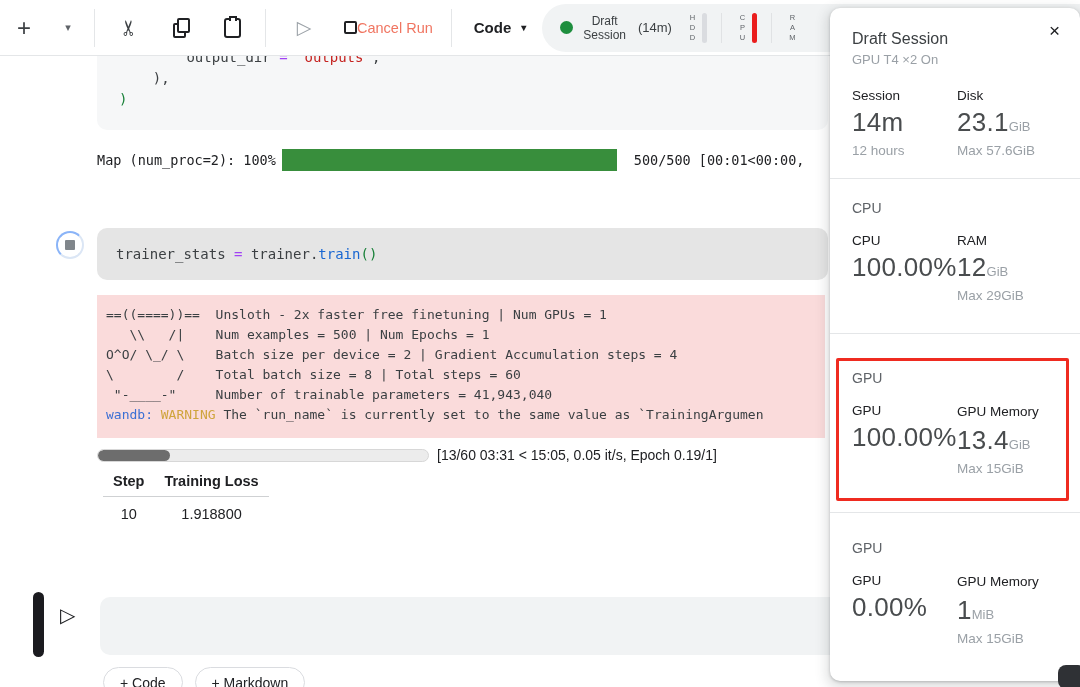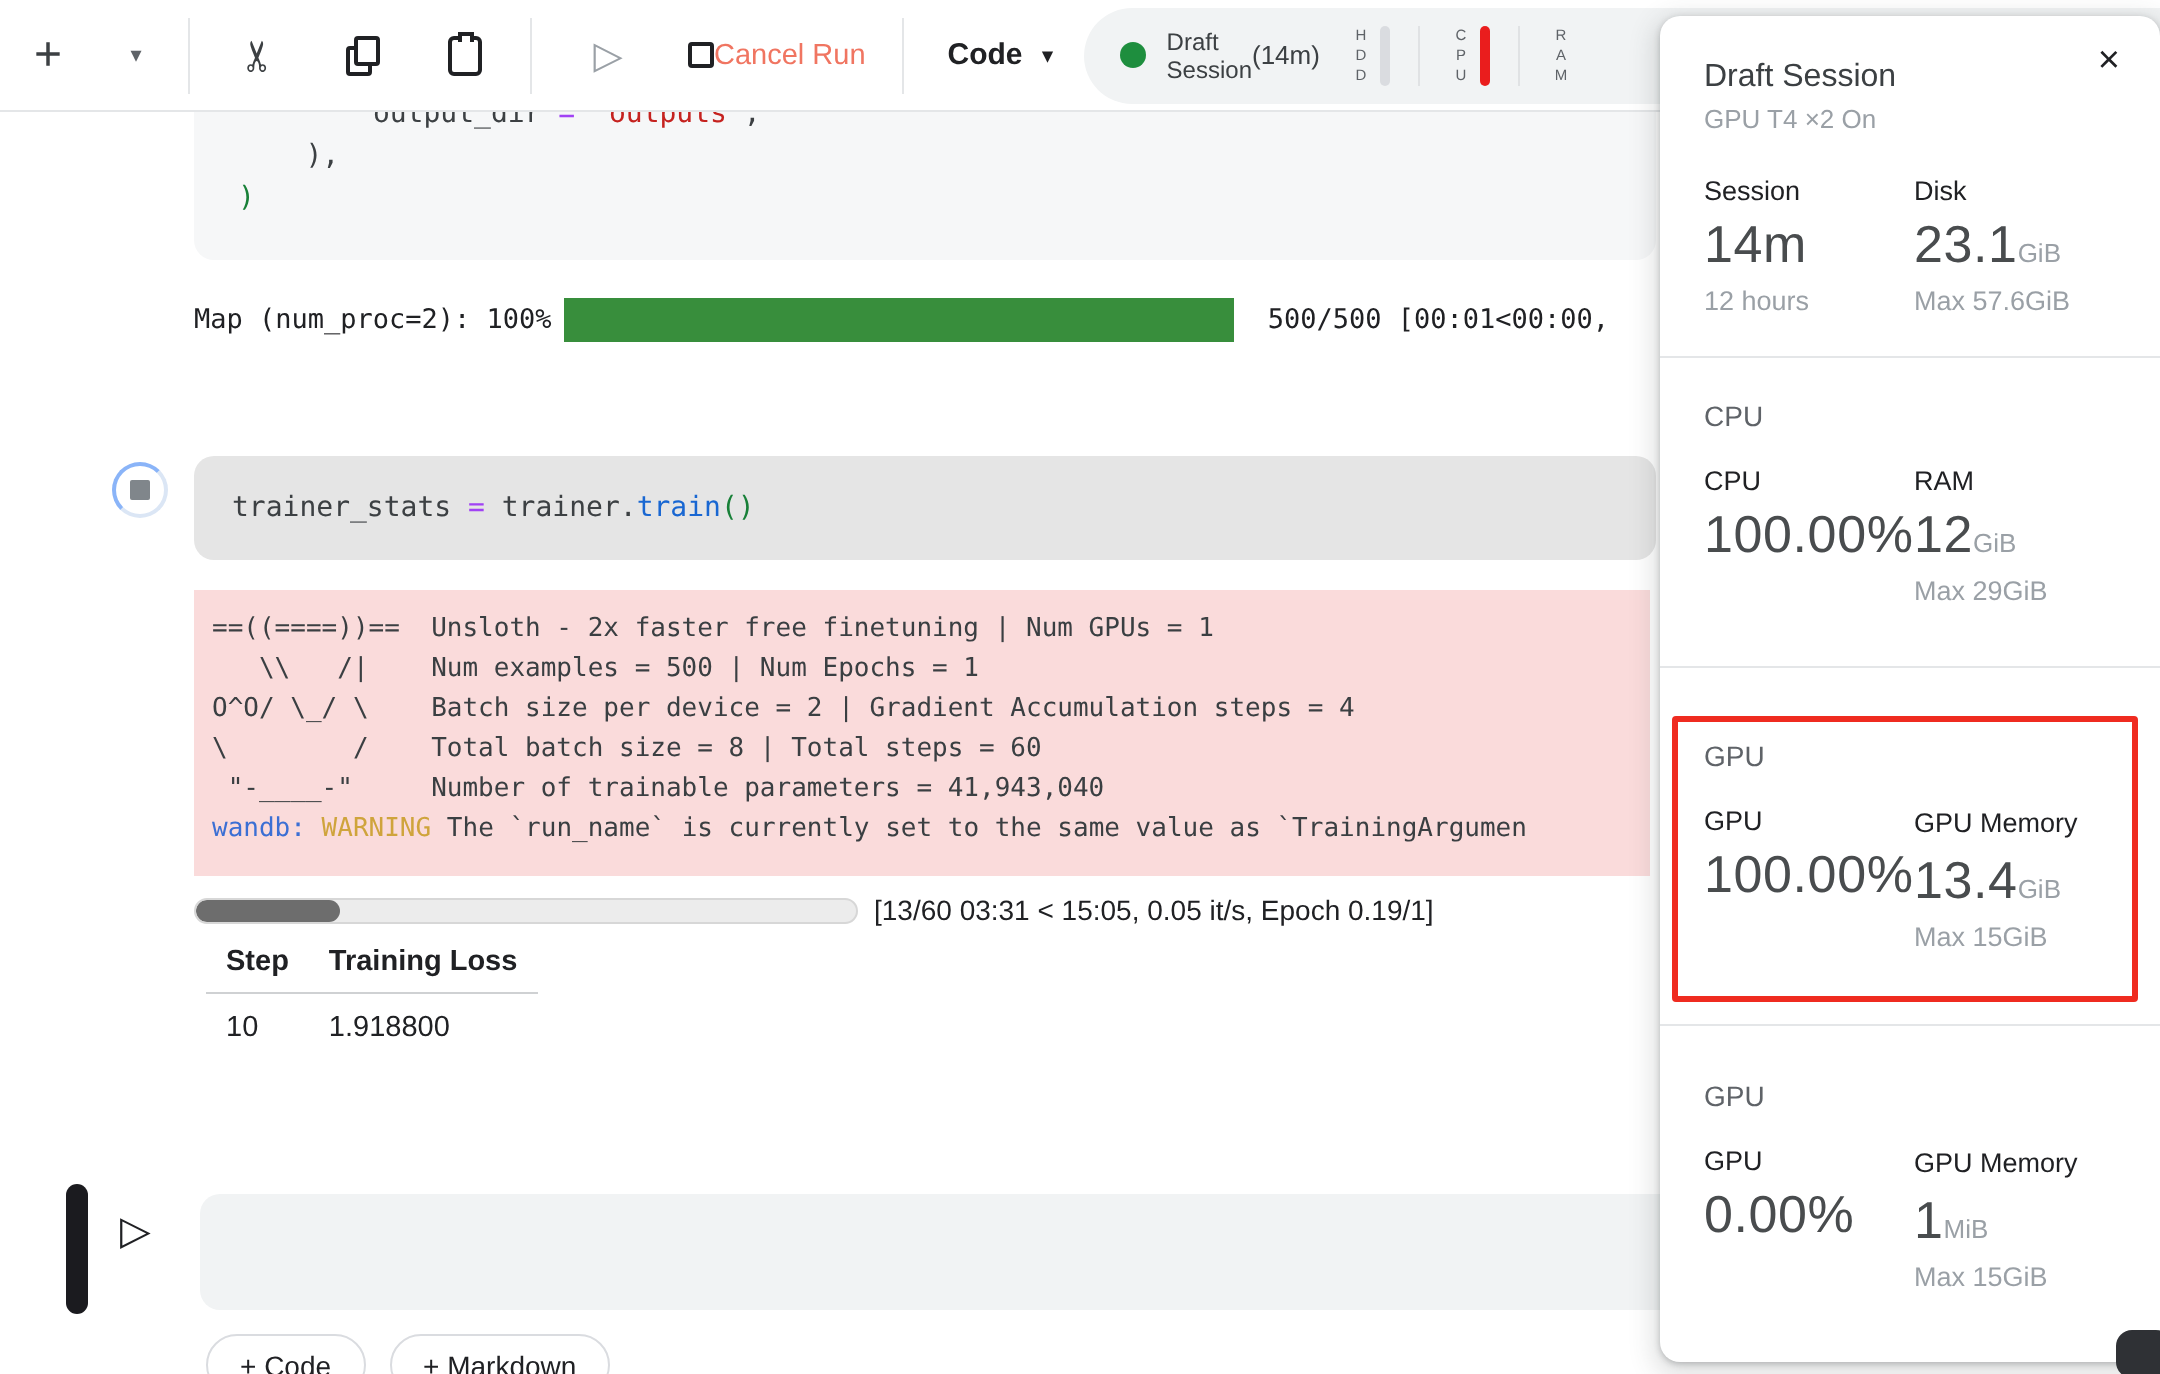--- a/index.html
+++ b/index.html
@@ -29,22 +29,22 @@
   .stop-sq { width:13px; height:13px; border:2.5px solid #202124; border-radius:2px; }
   .cancel-label { font-size:14.5px; }
   .code-dd { display:flex; align-items:center; gap:10px; margin:0 16px 0 14px;
              font-weight:bold; font-size:15px; color:#202124; cursor:pointer; }
   .code-dd .caret2 { font-size:10px; color:#202124; }
 
   .session-chip { height:48px; background:#f1f3f4; border-radius:26px 0 0 26px;
                   display:flex; align-items:center; padding-left:14px; flex:1;
                   margin-top:0; }
   .green-dot { width:13px; height:13px; border-radius:50%; margin:0 10px 0 4px; }
-  .chip-name { font-size:12px; color:#3c4043; text-align:left; line-height:14px; }
-  .chip-dur { font-size:13px; color:#3c4043; }
+  .chip-name { font-size:12px; color:#3c4043; text-align:center; line-height:14px; }
+  .chip-dur { font-size:13px; color:#3c4043; margin-left:12px; }
   .gauge { display:flex; align-items:center; margin-left:16px; gap:5px; }
   .gauge-letters { writing-mode:vertical-rl; text-orientation:upright;
                    font-size:7.5px; letter-spacing:1px; color:#5f6368; line-height:9px; }
   .gauge-bar { width:5px; height:30px; border-radius:3px; }
   .gsep { width:1px; height:30px; background:#e0e2e4; margin-left:14px; }
 
   
   .main { position:absolute; inset:0; z-index:1; }
 
   .cell1 { position:absolute; left:97px; top:56px; width:731px; height:74px;
@@ -85,21 +85,21 @@
                display:flex; align-items:center; }
   .tprog-track { width:332px; height:13px; background:#ececec; border:1px solid #d7d7d7;
                  border-radius:7px; overflow:hidden; }
   .tprog-fill { height:100%; background:#6d6d6d; border-radius:7px; }
   .tprog-text { font-size:14px; color:#202124; margin-left:8px; white-space:nowrap; }
 
   .loss-table { position:absolute; left:103px; top:470px; border-collapse:collapse;
                 font-size:14.5px; color:#202124; }
   .loss-table th { font-weight:bold; padding:3px 10px 7px; border-bottom:1px solid #cfd1d3; }
   .loss-table th:first-child { text-align:left; }
-  .loss-table td { padding:9px 10px 3px; text-align:left; }
+  .loss-table td { padding:9px 10px 3px; text-align:center; }
 
   .focus-bar { position:absolute; left:33px; top:592px; width:11px; height:65px;
                background:#1b1b1f; border-radius:6px; }
   .play-outline { position:absolute; left:60px; top:603px; font-size:20px;
                   color:#202124; cursor:pointer; }
   .empty-cell { position:absolute; left:100px; top:597px; width:960px; height:58px;
                 background:#f1f3f4; border-radius:10px; }
 
   .addbtns { position:absolute; left:103px; top:667px; display:flex; gap:12px; }
   .pill { height:31px; border:1px solid #dadce0; border-radius:16px; background:#fff;

